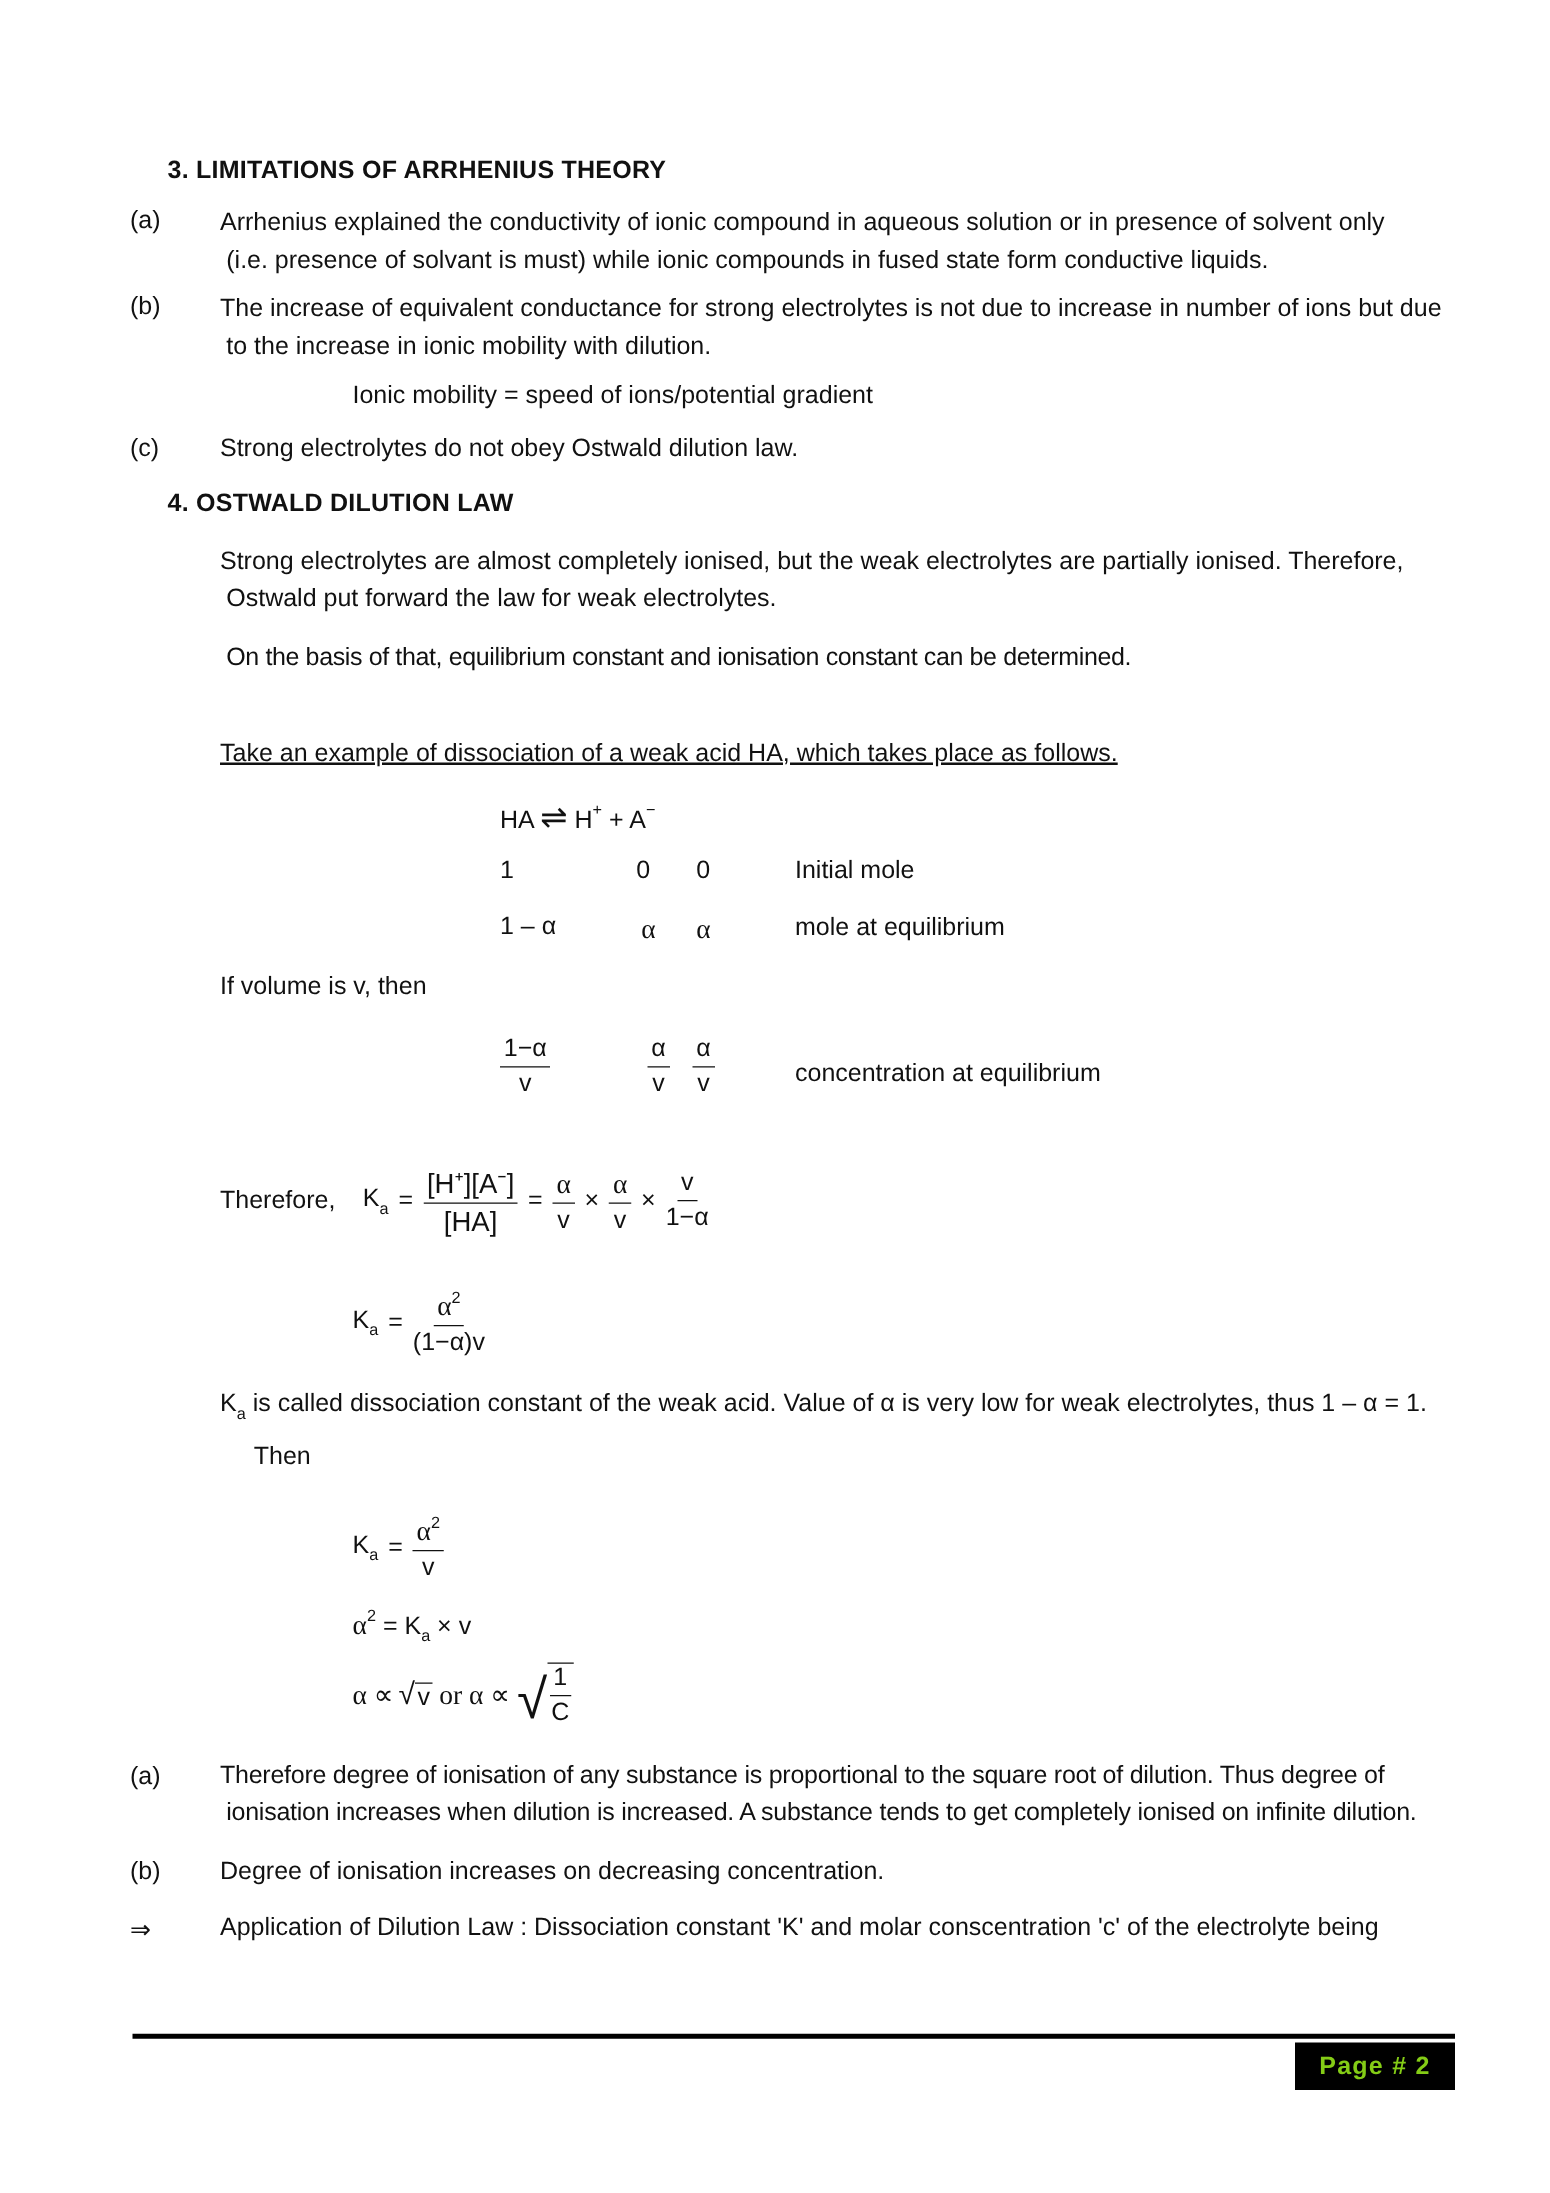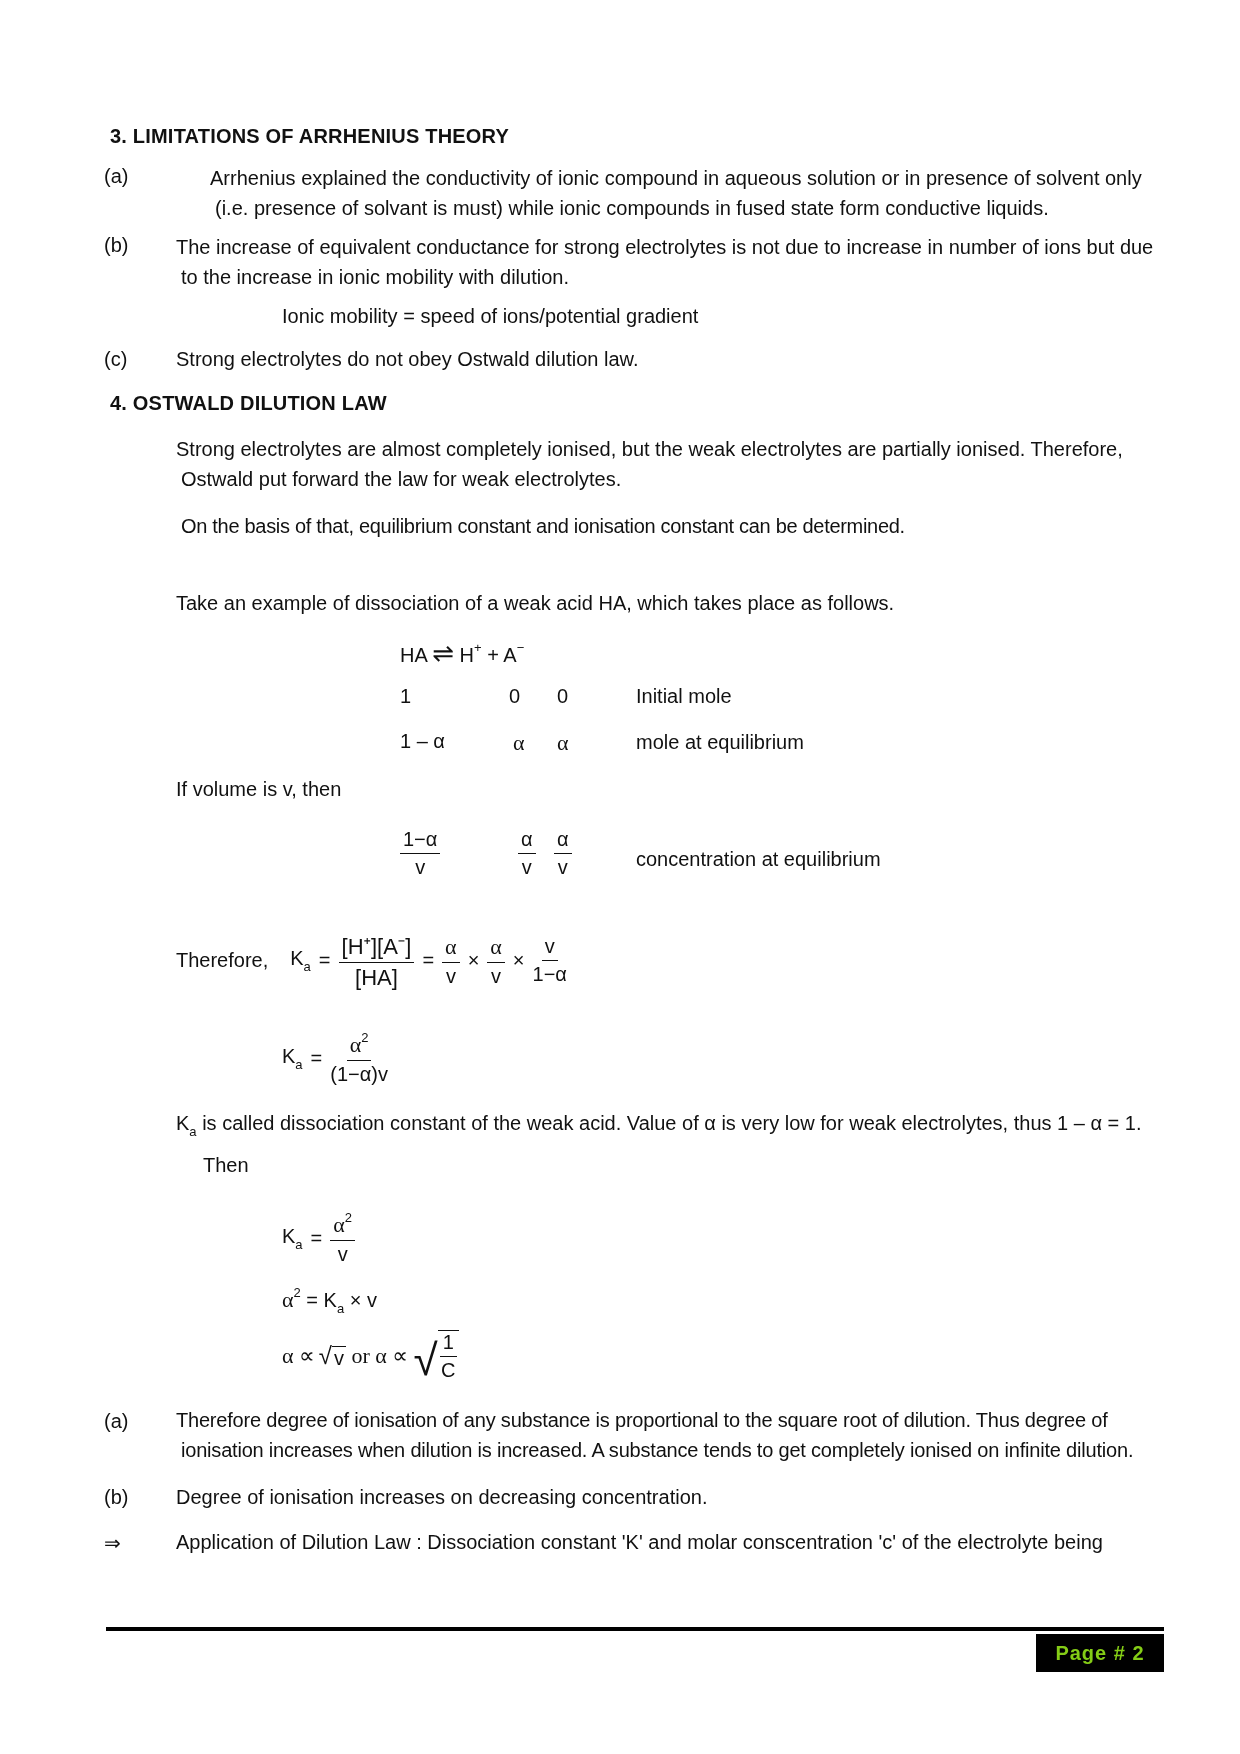--- a/index.html
+++ b/index.html
@@ -1,19 +1,19 @@
 <!DOCTYPE html>
 <html><head>
 <meta charset="utf-8">
 <style>
   html, body { margin:0; padding:0; background:#fff; }
   body { width:1240px; height:1754px; position:relative; overflow:hidden;
          font-family:"Liberation Sans", sans-serif; color:#111; font-size:20px; }
   .abs { position:absolute; white-space:nowrap; }
-  .h { font-weight:bold; font-size:20px; letter-spacing:0.2px; }
+  .h { font-weight:bold; font-size:20px; letter-spacing:0.2px;margin-left:24px; }
   .lbl { left:104px; }
   .para { left:176px; width:990px; white-space:normal; text-align:justify; line-height:30px; }
   .para .cont { display:block; padding-left:5px; }
   .greek { font-family:"Liberation Serif", serif; font-size:22px; }
   .frac { display:inline-flex; flex-direction:column; align-items:center; vertical-align:middle; }
   .frac .num { padding:0 3px 2px; border-bottom:1.5px solid #111; }
   .frac .den { padding-top:2px; }
   .sub { font-size:13px; vertical-align:-6px; }
   .sup { font-size:13px; vertical-align:10px; }
   .rule { position:absolute; left:106px; width:1058px; height:4px; background:#000; top:1627px; }
@@ -21,21 +21,21 @@
              font-weight:bold; font-size:20px; display:flex; align-items:center; justify-content:center; letter-spacing:1px; }
   .sqrt { display:inline-flex; align-items:flex-end; }
   .sqrt .rad { border-top:1.5px solid #111; padding:0 2px; }
 </style>
 </head>
 <body>
 
 <div class="abs h" style="left:110px;top:125px;">3. LIMITATIONS OF ARRHENIUS THEORY</div>
 
 <div class="abs lbl" style="top:165px;">(a)</div>
-<div class="abs para" style="top:163px;margin-left:34px;">
+<div class="abs para" style="top:163px;">
   <span>Arrhenius explained the conductivity of ionic compound in aqueous solution or in presence of solvent only</span>
   <span class="cont">(i.e. presence of solvant is must) while ionic compounds in fused state form conductive liquids.</span>
 </div>
 
 <div class="abs lbl" style="top:234px;">(b)</div>
 <div class="abs para" style="top:232px;">
   <span>The increase of equivalent conductance for strong electrolytes is not due to increase in number of ions but due</span>
   <span class="cont">to the increase in ionic mobility with dilution.</span>
 </div>
 
@@ -48,21 +48,21 @@
 
 <div class="abs para" style="top:434px;">
   <span>Strong electrolytes are almost completely ionised, but the weak electrolytes are partially ionised. Therefore,</span>
   <span class="cont">Ostwald put forward the law for weak electrolytes.</span>
 </div>
 
 <div class="abs para" style="top:511px;letter-spacing:-0.3px;">
   <span class="cont">On the basis of that, equilibrium constant and ionisation constant can be determined.</span>
 </div>
 
-<div class="abs" style="left:176px;top:592px;">Take an example of dissociation of a weak acid HA, which takes place as follows.</div>
+<div class="abs" style="left:176px;top:592px;text-decoration:underline;">Take an example of dissociation of a weak acid HA, which takes place as follows.</div>
 
 <div class="abs" style="left:400px;top:638px;">
   <span>HA</span>
   <span style="font-size:26px;">⇌</span>
   <span>H</span><span class="sup">+</span>
   <span>+ A</span><span class="sup">−</span>
 </div>
 
 <div class="abs" style="left:400px;top:685px;">1</div>
 <div class="abs" style="left:509px;top:685px;">0</div>

